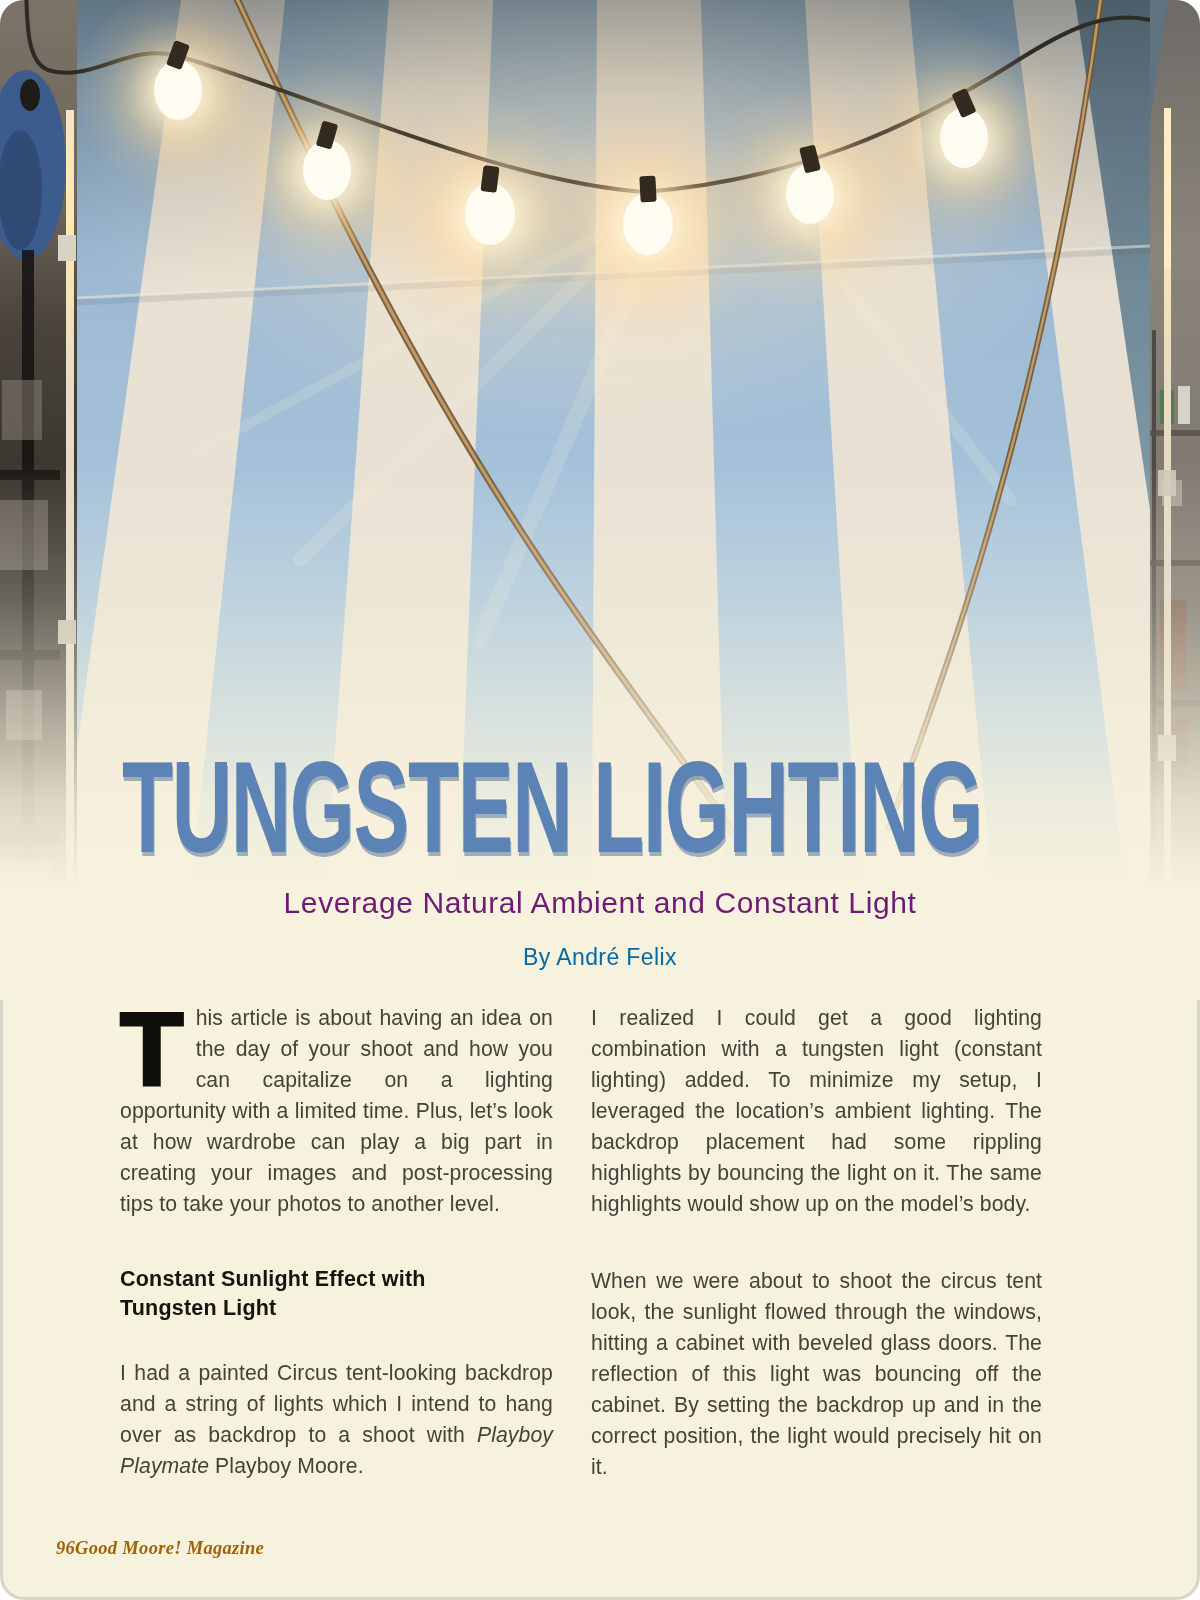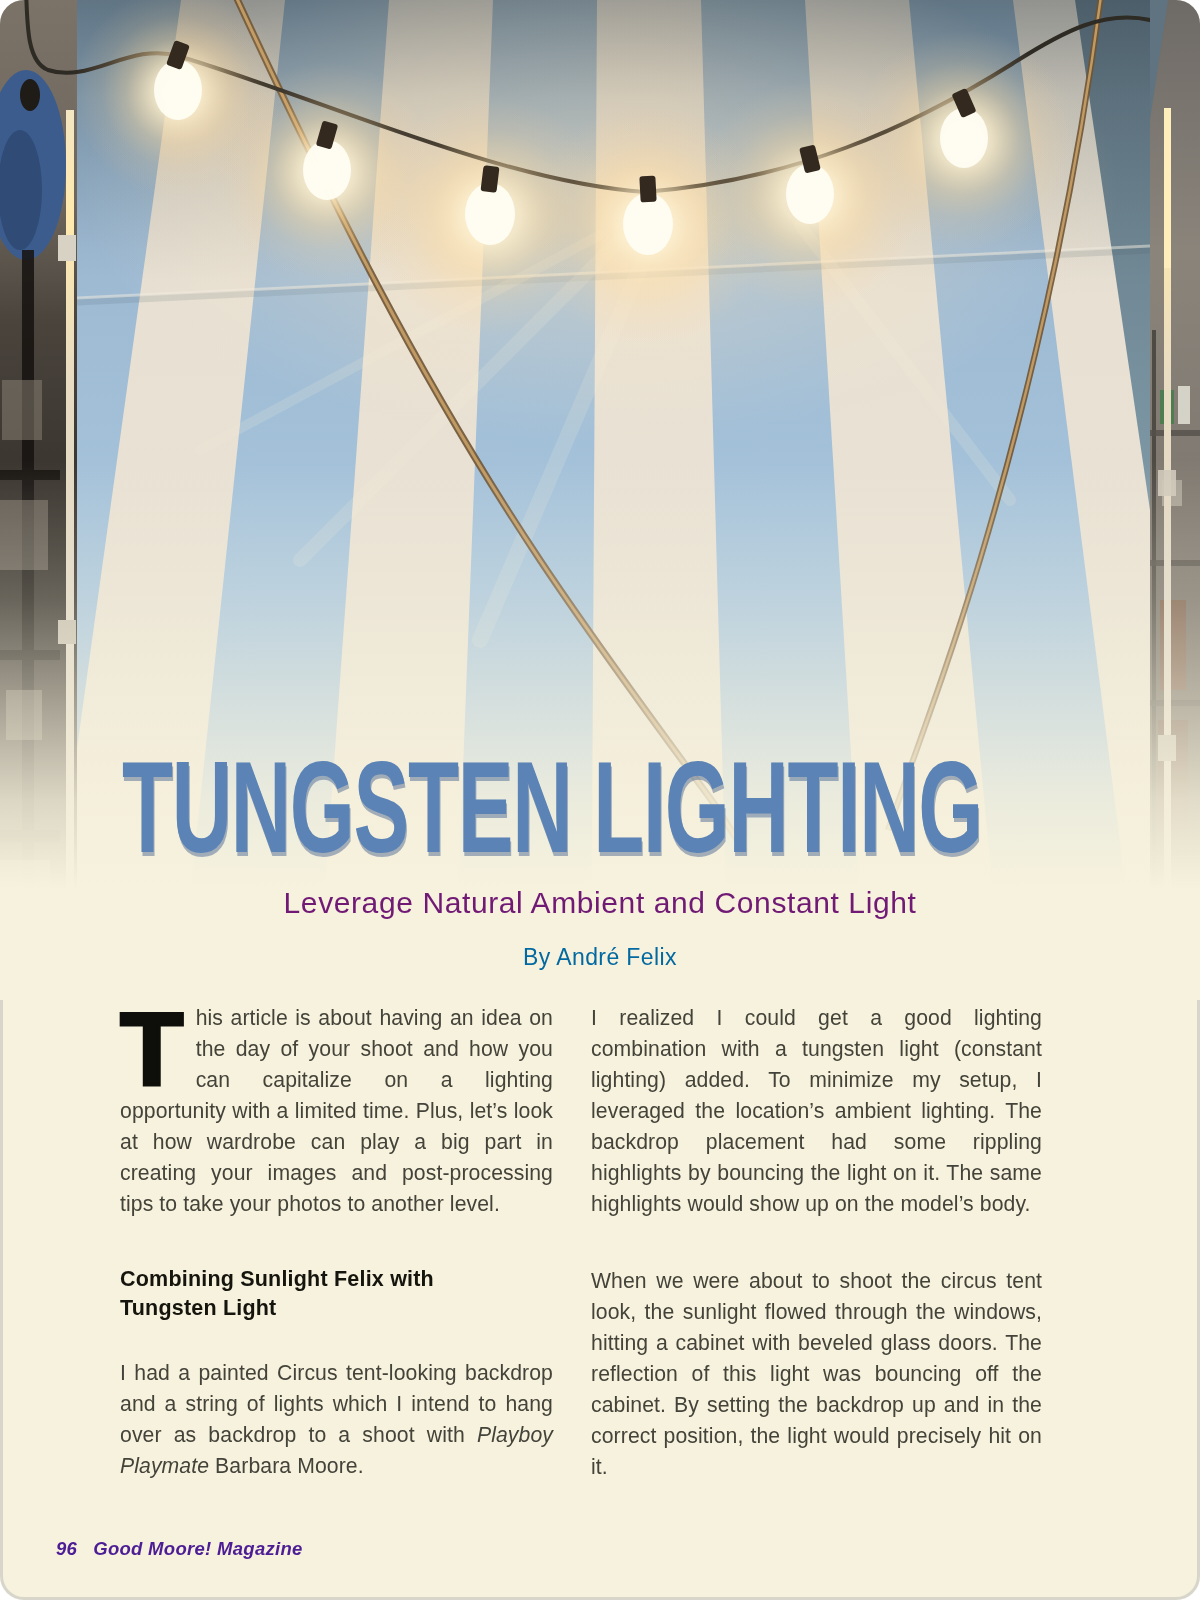--- a/index.html
+++ b/index.html
@@ -52,22 +52,22 @@
   .dropcap{
     float:left;font-size:104px;line-height:86px;font-weight:700;color:#0e0e0a;
     margin:4px 12px 0 0;-webkit-text-stroke:3px #0e0e0a;
   }
   .subhead{
     margin:0 0 34px 0;font-size:21.5px;line-height:29px;font-weight:700;
     color:#15150e;max-width:370px;letter-spacing:.2px;text-align:left;
   }
   
   .footer{
-    position:absolute;top:1538px;left:56px;display:flex;gap:16px;align-items:baseline;
-    font-size:18.5px;font-style:italic;font-weight:700;color:#4c1d95;letter-spacing:.3px;
+    position:absolute;top:1538px;left:56px;display:flex;align-items:baseline;
+    font-size:18.5px;font-style:italic;font-weight:700;color:#a16207;letter-spacing:.3px;font-family:Liberation Serif, serif;
   }
 </style>
 </head>
 <body>
 
 <div class="page">
 
   <div class="photo">
     <svg viewBox="0 0 1200 1000" preserveAspectRatio="none">
       <defs>
@@ -237,23 +237,23 @@
     <text class="t-main" x="436" y="100" text-anchor="middle" textLength="860" lengthAdjust="spacingAndGlyphs">TUNGSTEN LIGHTING</text>
   </svg>
   <div class="subtitle">Leverage Natural Ambient and Constant Light</div>
   <div class="byline">By André Felix</div>
 
   <div class="columns">
     <div class="col-left">
       <p class="para">
         <span class="dropcap">T</span><span>his article is about having an idea on the day of your shoot and how you can capitalize on a lighting opportunity with a limited time. Plus, let’s look at how wardrobe can play a big part in creating your images and post-processing tips to take your photos to another level.</span>
       </p>
-      <h3 class="subhead">Combining Sunlight Felix with Tungsten Light</h3>
+      <h3 class="subhead">Constant Sunlight Effect with Tungsten Light</h3>
       <p class="para">
-        <span>I had a painted Circus tent-looking backdrop and a string of lights which I intend to hang over as backdrop to a shoot with </span><em>Playboy Playmate</em><span> Barbara Moore.</span>
+        <span>I had a painted Circus tent-looking backdrop and a string of lights which I intend to hang over as backdrop to a shoot with </span><em>Playboy Playmate</em><span> Playboy Moore.</span>
       </p>
     </div>
     <div class="col-right">
       <p class="para">I realized I could get a good lighting combination with a tungsten light (constant lighting) added. To minimize my setup, I leveraged the location’s ambient lighting. The backdrop placement had some rippling highlights by bouncing the light on it. The same highlights would show up on the model’s body.</p>
       <p class="para">When we were about to shoot the circus tent look, the sunlight flowed through the windows, hitting a cabinet with beveled glass doors. The reflection of this light was bouncing off the cabinet. By setting the backdrop up and in the correct position, the light would precisely hit on it.</p>
     </div>
   </div>
 
   <div class="footer">
     <span>96</span>

